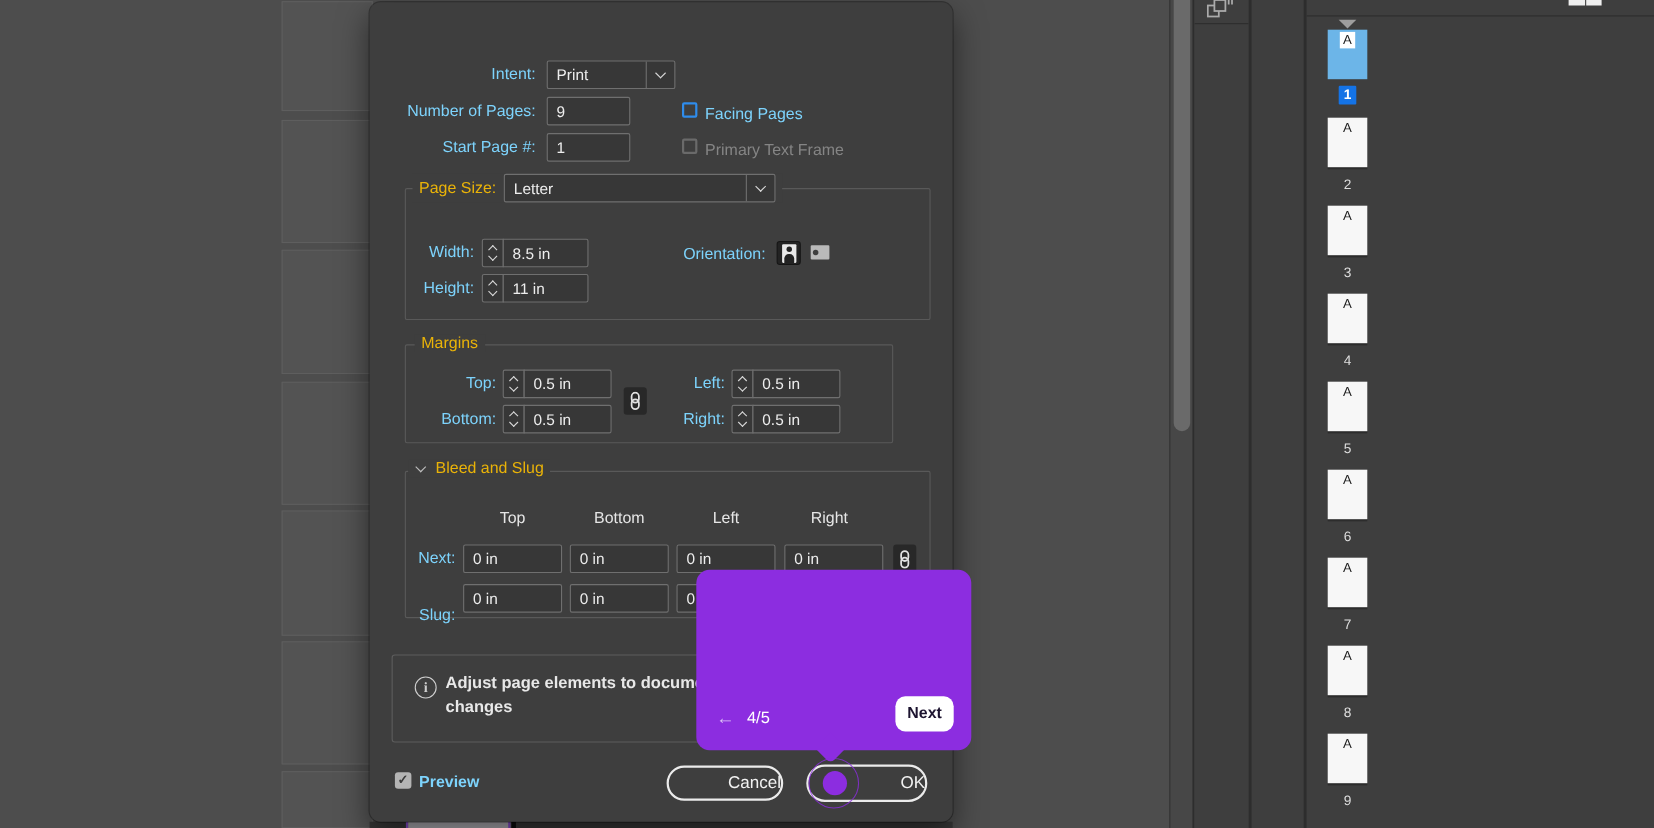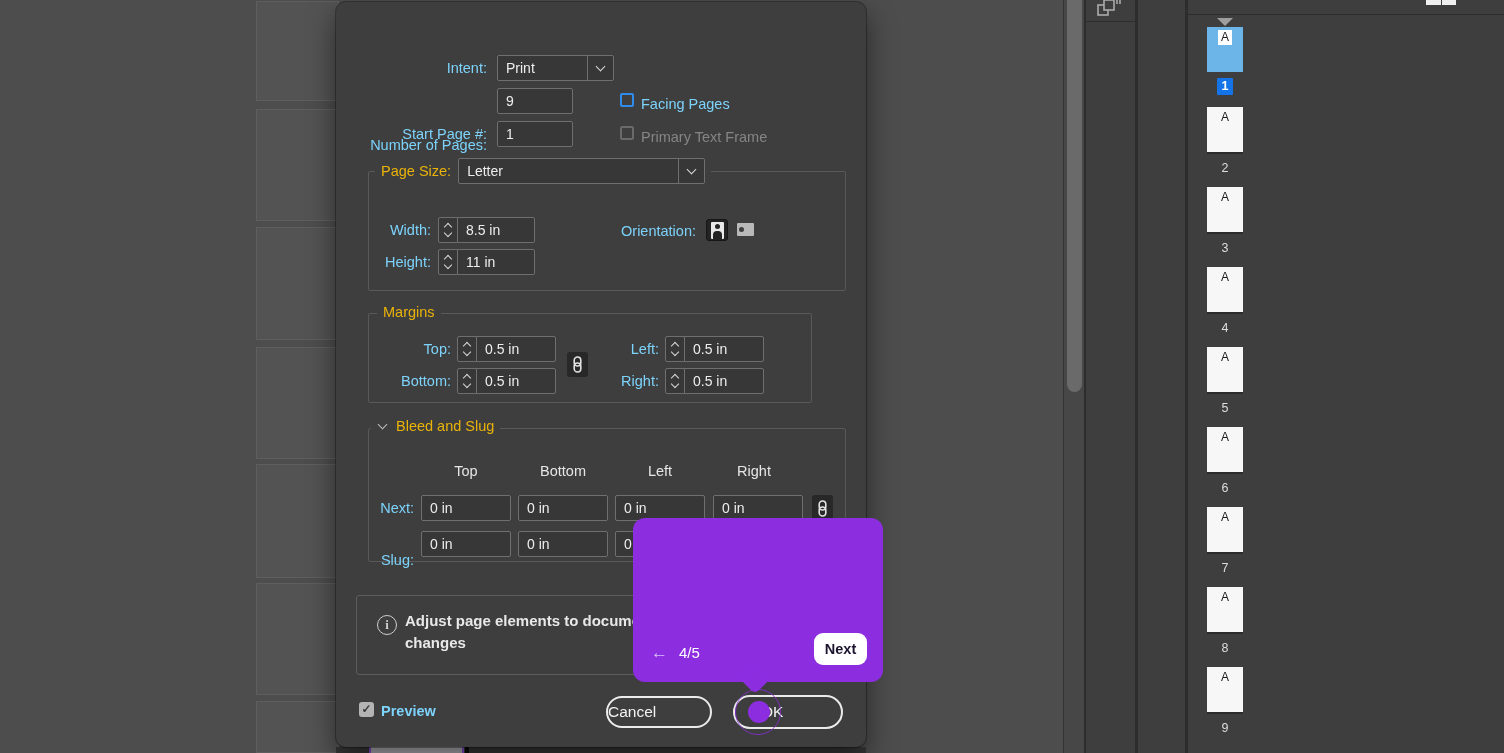--- a/index.html
+++ b/index.html
@@ -64,21 +64,21 @@
   .chain-badge { position:absolute; width:21px; height:25px; background:#282828; border-radius:3px; display:flex; align-items:center; justify-content:center; }
 
   .col-hdr { position:absolute; width:70px; text-align:center; color:#e6e6e6; font-size:14.5px; }
 
   .info-box { position:absolute; left:20px; top:593px; width:490px; height:80px; border:1px solid #5d5d5d; border-radius:3px; }
   .info-icon { position:absolute; left:20px; top:19px; width:20px; height:20px; border:1.5px solid #cfcfcf; border-radius:50%;
                color:#cfcfcf; font-size:13px; font-weight:bold; text-align:center; line-height:18px; font-family:"Liberation Serif", serif; }
   .info-text { position:absolute; left:48px; top:14px; width:262px; color:#e8e8e8; font-size:15px; font-weight:bold; line-height:22px; }
 
   .pill-btn { position:absolute; border:2px solid #ebebeb; border-radius:17px; background:transparent;
-              color:#f2f2f2; font-size:15.5px; text-align:left; font-family:"Liberation Sans", sans-serif; }
+              color:#f2f2f2; font-size:15.5px; text-align:right; font-family:"Liberation Sans", sans-serif; }
 
   
   .tooltip { position:absolute; left:633px; top:518px; width:250px; height:164px; background:var(--accent-purple,#8c2de0);
              border-radius:12px; z-index:10; color:#fff; }
   .tooltip .tail { position:absolute; bottom:-8px; left:112px; width:20px; height:20px; background:var(--accent-purple,#8c2de0);
                    transform:rotate(45deg); border-radius:0 0 5px 0; }
   .tip-text { position:absolute; left:20px; top:17px; width:212px; font-size:15px; line-height:19.5px; }
   .tip-text b { font-weight:bold; }
   .tip-back { position:absolute; left:18px; bottom:20px; font-size:17px; color:#dcc2f5; line-height:18px; }
   .tip-step { position:absolute; left:46px; bottom:21px; font-size:15px; color:#fff; }
@@ -136,21 +136,21 @@
 <div class="dialog">
 
   <div class="lbl right-align" style="left:0;width:151px;top:53px;">Intent:</div>
   <div class="dropdown" style="left:161px;top:53px;width:117px;">
     <div class="dd-value">Print</div>
     <div class="dd-btn">
         <span class="chev-down"></span>
       </div>
   </div>
 
-  <div class="lbl right-align" style="left:0;width:151px;top:86px;margin-top:44px;">Number of Pages:</div>
+  <div class="lbl right-align" style="left:0;width:151px;top:86px;">Number of Pages:</div>
   <div class="field" style="left:161px;top:86px;width:76px;">9</div>
   <span class="checkbox cb-blue" style="left:284px;top:91px;"></span>
   <div class="lbl" style="left:305px;top:89px;">Facing Pages</div>
 
   <div class="lbl right-align" style="left:0;width:151px;top:119px;">Start Page #:</div>
   <div class="field" style="left:161px;top:119px;width:76px;">1</div>
   <span class="checkbox cb-gray" style="left:284px;top:124px;"></span>
   <div class="lbl disabled-lbl" style="left:305px;top:122px;">Primary Text Frame</div>
 
   <fieldset class="grp" style="left:32px;top:169px;width:478px;height:120px;">

